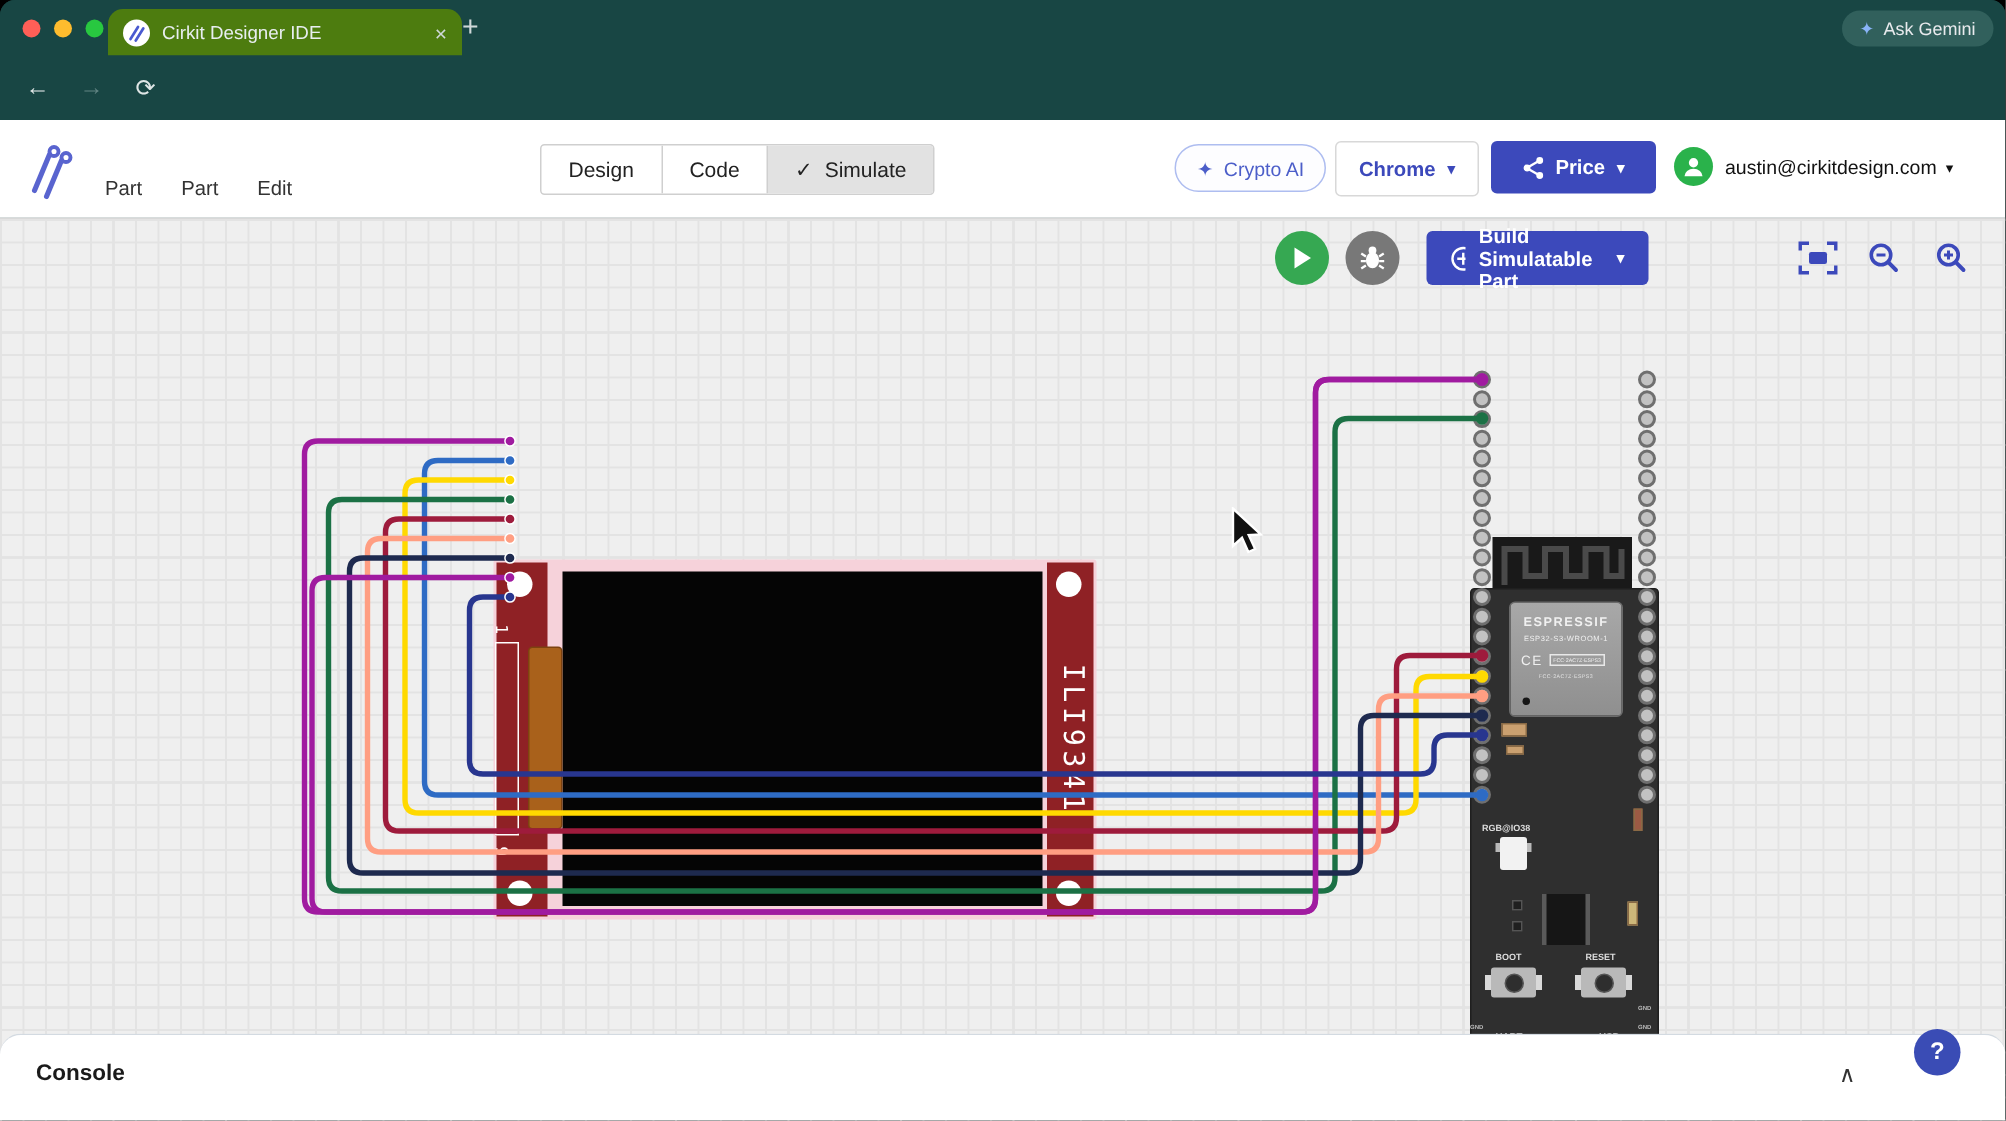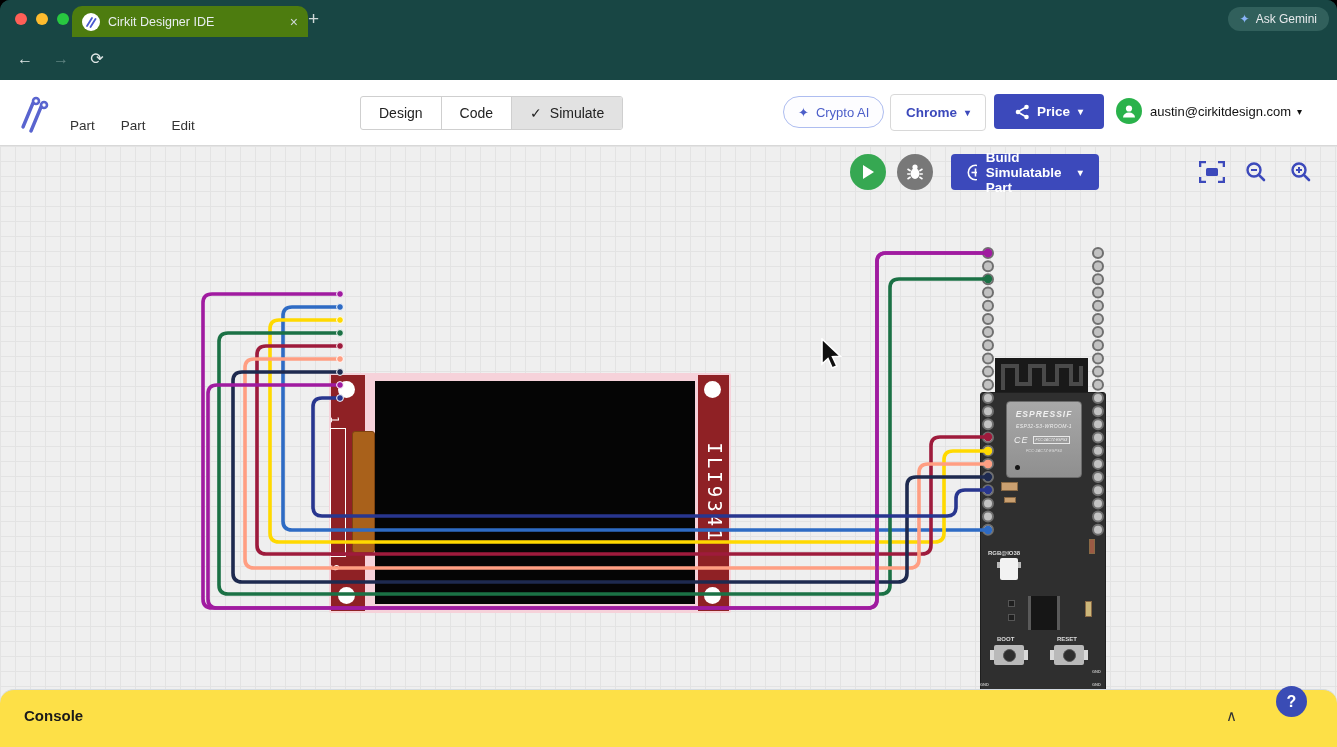--- a/index.html
+++ b/index.html
@@ -62,21 +62,21 @@
   .ili .screen{position:absolute;left:46px;top:8px;width:320px;height:223px;background:#050505;}
   .hole{position:absolute;width:17px;height:17px;border-radius:50%;background:#fff;}
   .pinbox{position:absolute;left:1px;top:55px;width:16px;height:129px;border:1.5px solid #fff;box-sizing:border-box;background:#8F2125;}
   .conn{position:absolute;left:23px;top:58px;width:23px;height:122px;background:#A9611B;border-radius:3px;border:1px solid #7d4310;box-sizing:border-box;}
   .pinnum{position:absolute;color:#fff;font-family:"DejaVu Sans Mono",monospace;font-size:11px;transform:rotate(90deg);}
   .ili-label{position:absolute;right:5px;top:50%;transform:translateY(-50%);writing-mode:vertical-rl;color:#fff;font-family:"DejaVu Sans Mono",monospace;font-size:19px;letter-spacing:3px;}
   
   .esp{position:absolute;left:980px;top:212px;width:126px;height:362px;z-index:3;}
   .esp .ant{position:absolute;left:15px;top:0;width:93px;height:36px;background:#191919;}
   .esp .board{position:absolute;left:0;top:34px;width:126px;height:328px;background:#2f2f2f;border-radius:3px;border:1px solid #1f1f1f;box-sizing:border-box;}
-  .shield{position:absolute;left:26px;top:43px;width:76px;height:77px;background:linear-gradient(#a8a8a8,#8f8f8f);border:1px solid #6b6b6b;border-radius:4px;box-sizing:border-box;text-align:center;color:#f0f0f0;font-style:italic;}
+  .shield{position:absolute;left:26px;top:43px;width:76px;height:77px;background:linear-gradient(#a8a8a8,#8f8f8f);border:1px solid #6b6b6b;border-radius:4px;box-sizing:border-box;text-align:center;color:#f0f0f0;}
   .shield .brand{font-size:8.5px;font-weight:bold;letter-spacing:1px;margin-top:7px;}
   .shield .module{font-size:5px;margin-top:4px;letter-spacing:.4px;}
   .shield .cerow{display:flex;align-items:center;gap:4px;margin:6px 0 0 7px;}
   .shield .ce{font-size:9px;font-weight:300;letter-spacing:1px;}
   .shield .fccbox{border:1px solid #e8e8e8;font-size:3.5px;padding:0 2px;height:6px;line-height:6px;}
   .shield .tiny{font-size:3.5px;margin-top:4px;color:#e2e2e2;letter-spacing:.3px;}
   .shield .dot{position:absolute;left:8px;bottom:7px;width:5px;height:5px;border-radius:50%;background:#161616;}
   .smd{position:absolute;background:#caa070;border:1px solid #8a6a45;box-sizing:border-box;}
   .esp-label{position:absolute;color:#ddd;font-weight:bold;}
   .led{position:absolute;left:20px;top:200px;width:18px;height:22px;background:#f2f2f2;border-radius:2px;}
@@ -84,21 +84,21 @@
   .led:before{left:-3px;} .led:after{right:-3px;}
   .chip{position:absolute;left:48px;top:238px;width:32px;height:34px;background:#161616;border-left:3px solid #5a5a5a;border-right:3px solid #5a5a5a;box-sizing:border-box;}
   .pushbtn{position:absolute;width:30px;height:20px;background:#b9b9b9;border-radius:2px;display:flex;align-items:center;justify-content:center;}
   .pushbtn:before,.pushbtn:after{content:"";position:absolute;top:5px;width:4px;height:10px;background:#d9d9d9;}
   .pushbtn:before{left:-4px;} .pushbtn:after{right:-4px;}
   .pushbtn .cap{width:13px;height:13px;border-radius:50%;background:#2e2e2e;border:1px solid #555;box-sizing:border-box;}
   .usbconn{position:absolute;width:42px;height:26px;background:linear-gradient(#c6c9cd,#a9adb2);border:1px solid #75797d;border-radius:4px;box-sizing:border-box;}
   .usbconn:before{content:"";position:absolute;left:7px;top:6px;right:7px;bottom:6px;background:#8f9397;border-radius:2px;}
   .gndlbl{position:absolute;color:#bbb;font-size:4px;font-weight:bold;}
   
-  .console{position:absolute;left:0;top:689px;width:100%;height:58px;background:#fde047;border-radius:14px 14px 0 0;border-top:1px solid #d3dae1;z-index:20;box-sizing:border-box;text-align:center;}
+  .console{position:absolute;left:0;top:689px;width:100%;height:58px;background:#ffffff;border-radius:14px 14px 0 0;border-top:1px solid #d3dae1;z-index:20;box-sizing:border-box;text-align:center;}
   .console-label{position:absolute;left:24px;top:17px;font-size:15px;font-weight:bold;color:#1a1a1a;}
   .console-chevron{position:absolute;right:100px;top:17px;font-size:15px;color:#333;}
   .helpbtn{position:absolute;left:1276px;top:686px;width:31px;height:31px;border-radius:50%;background:#3A4CB5;color:#fff;font-size:16px;font-weight:bold;display:flex;align-items:center;justify-content:center;z-index:30;}
 </style>
 </head>
 <body>
 
 <div class="page">
 
   <div class="tabstrip">

